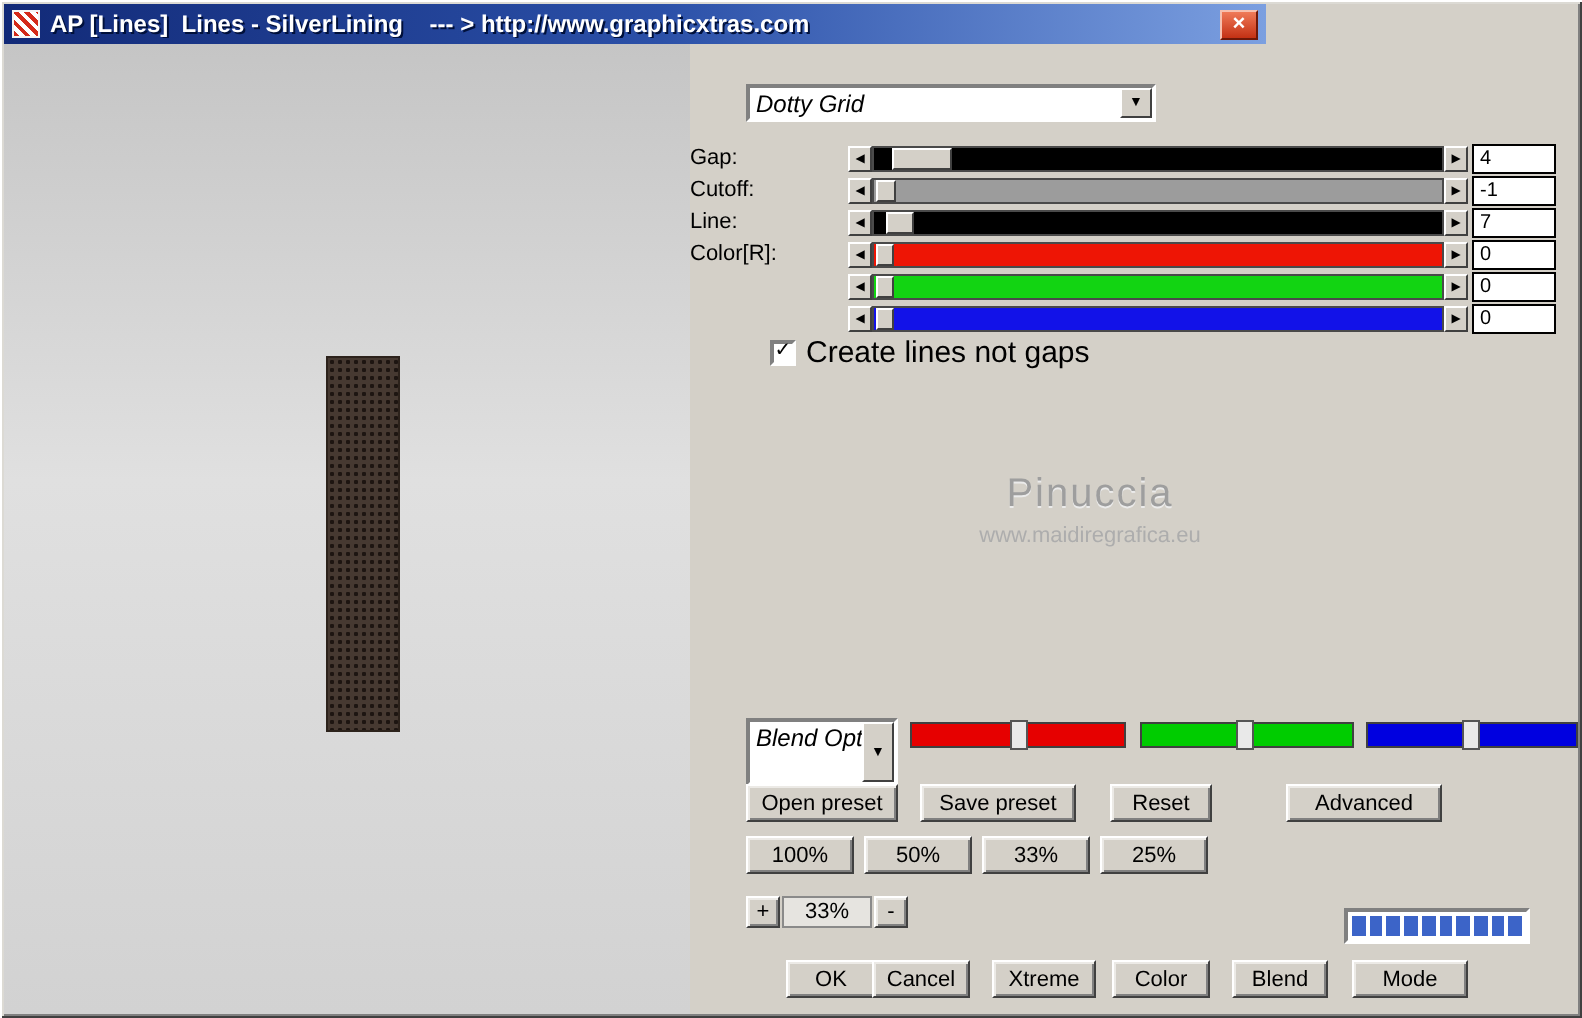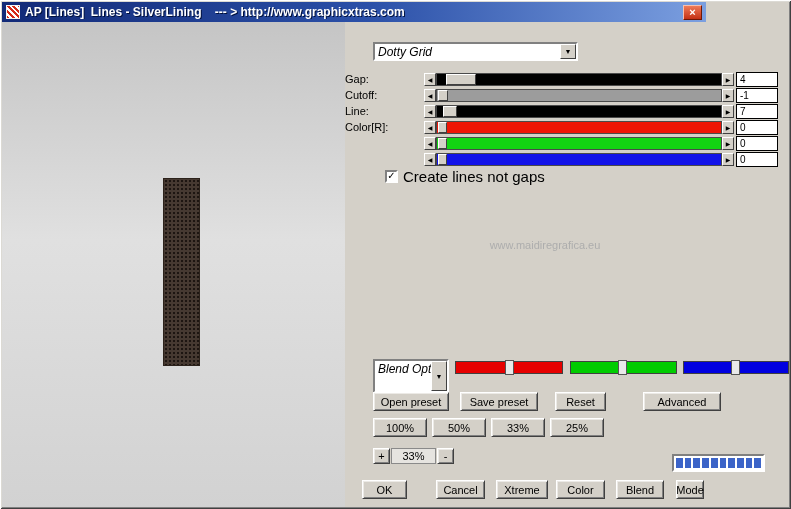--- a/index.html
+++ b/index.html
@@ -4,21 +4,21 @@
 <style>
   * { margin:0; padding:0; box-sizing:border-box; }
   html,body { background:#808080; }
   body { font-family:"Liberation Sans","DejaVu Sans",sans-serif; }
 
   .window { position:relative; width:791px; height:509px; background:#d4d0c8; overflow:hidden;
     box-shadow: inset 1px 1px 0 #ffffff, inset -1px -1px 0 #404040,
                 inset 2px 2px 0 #dcdad4, inset -2px -2px 0 #808080; }
 
   
-  .titlebar { position:absolute; left:2px; top:2px; width:704px; height:20px;
+  .titlebar { position:absolute; left:2px; top:2px; width:631px; height:20px;
     background:linear-gradient(90deg,#122a78 0%, #2b50a8 52%, #7b9fe0 100%);
     display:flex; align-items:center; padding:0 4px; gap:5px; }
   .app-icon { width:14px; height:14px; border:1px solid #f5f5f5; background:
     repeating-linear-gradient(45deg,#d42a1a 0 2px,#ffffff 2px 4px); flex:0 0 auto; }
   .wtitle { color:#ffffff; font-size:12px; font-weight:bold; white-space:pre; text-shadow:1px 1px 0 #00103a; overflow:hidden; }
   .close-btn { margin-left:auto; width:19px; height:15px; cursor:pointer;
     background:linear-gradient(180deg,#ef7a58,#c43114);
     border:1px solid; border-color:#f7c0ae #6e1808 #6e1808 #f7c0ae;
     color:#fff; font-size:11px; font-weight:bold; line-height:12px; text-align:center; }
 
@@ -184,20 +184,21 @@
       </div>
       <span class="svalue">0</span>
     </div>
 
     <div class="cb-row">
       <div class="checkbox"><span>✓</span></div>
       <span class="cb-label">Create lines not gaps</span>
     </div>
 
     <div class="watermark">
+      <div class="wm1">Pinuccia</div>
       <div class="wm2">www.maidiregrafica.eu</div>
     </div>
 
     <div class="dropdown blend-dd">
       <span class="dd-value">Blend Opti</span>
       <span class="dd-btn">▼</span>
     </div>
 
     <div class="rgb rgb-red" style="background: rgb(230, 0, 0);">
         <div class="rgb-thumb" style="left: 46%;"></div>
@@ -229,21 +230,21 @@
         <div class="seg"></div>
         <div class="seg"></div>
         <div class="seg"></div>
         <div class="seg"></div>
         <div class="seg"></div>
         <div class="seg"></div>
         <div class="seg"></div>
         <div class="seg"></div>
       </div>
 
-    <button class="btn" style="left:17px;top:458px;width:45px">OK</button>
+    <button class="btn" style="left:48px;top:458px;width:45px">OK</button>
     <button class="btn" style="left:91px;top:458px;width:49px">Cancel</button>
     <button class="btn" style="left:151px;top:458px;width:52px">Xtreme</button>
     <button class="btn" style="left:211px;top:458px;width:49px">Color</button>
     <button class="btn" style="left:271px;top:458px;width:48px">Blend</button>
-    <button class="btn" style="left:331px;top:458px;width:28px">Mode</button>
+    <button class="btn" style="left:331px;top:458px;width:58px">Mode</button>
 
   </div>
 </div>
 
 </body></html>

